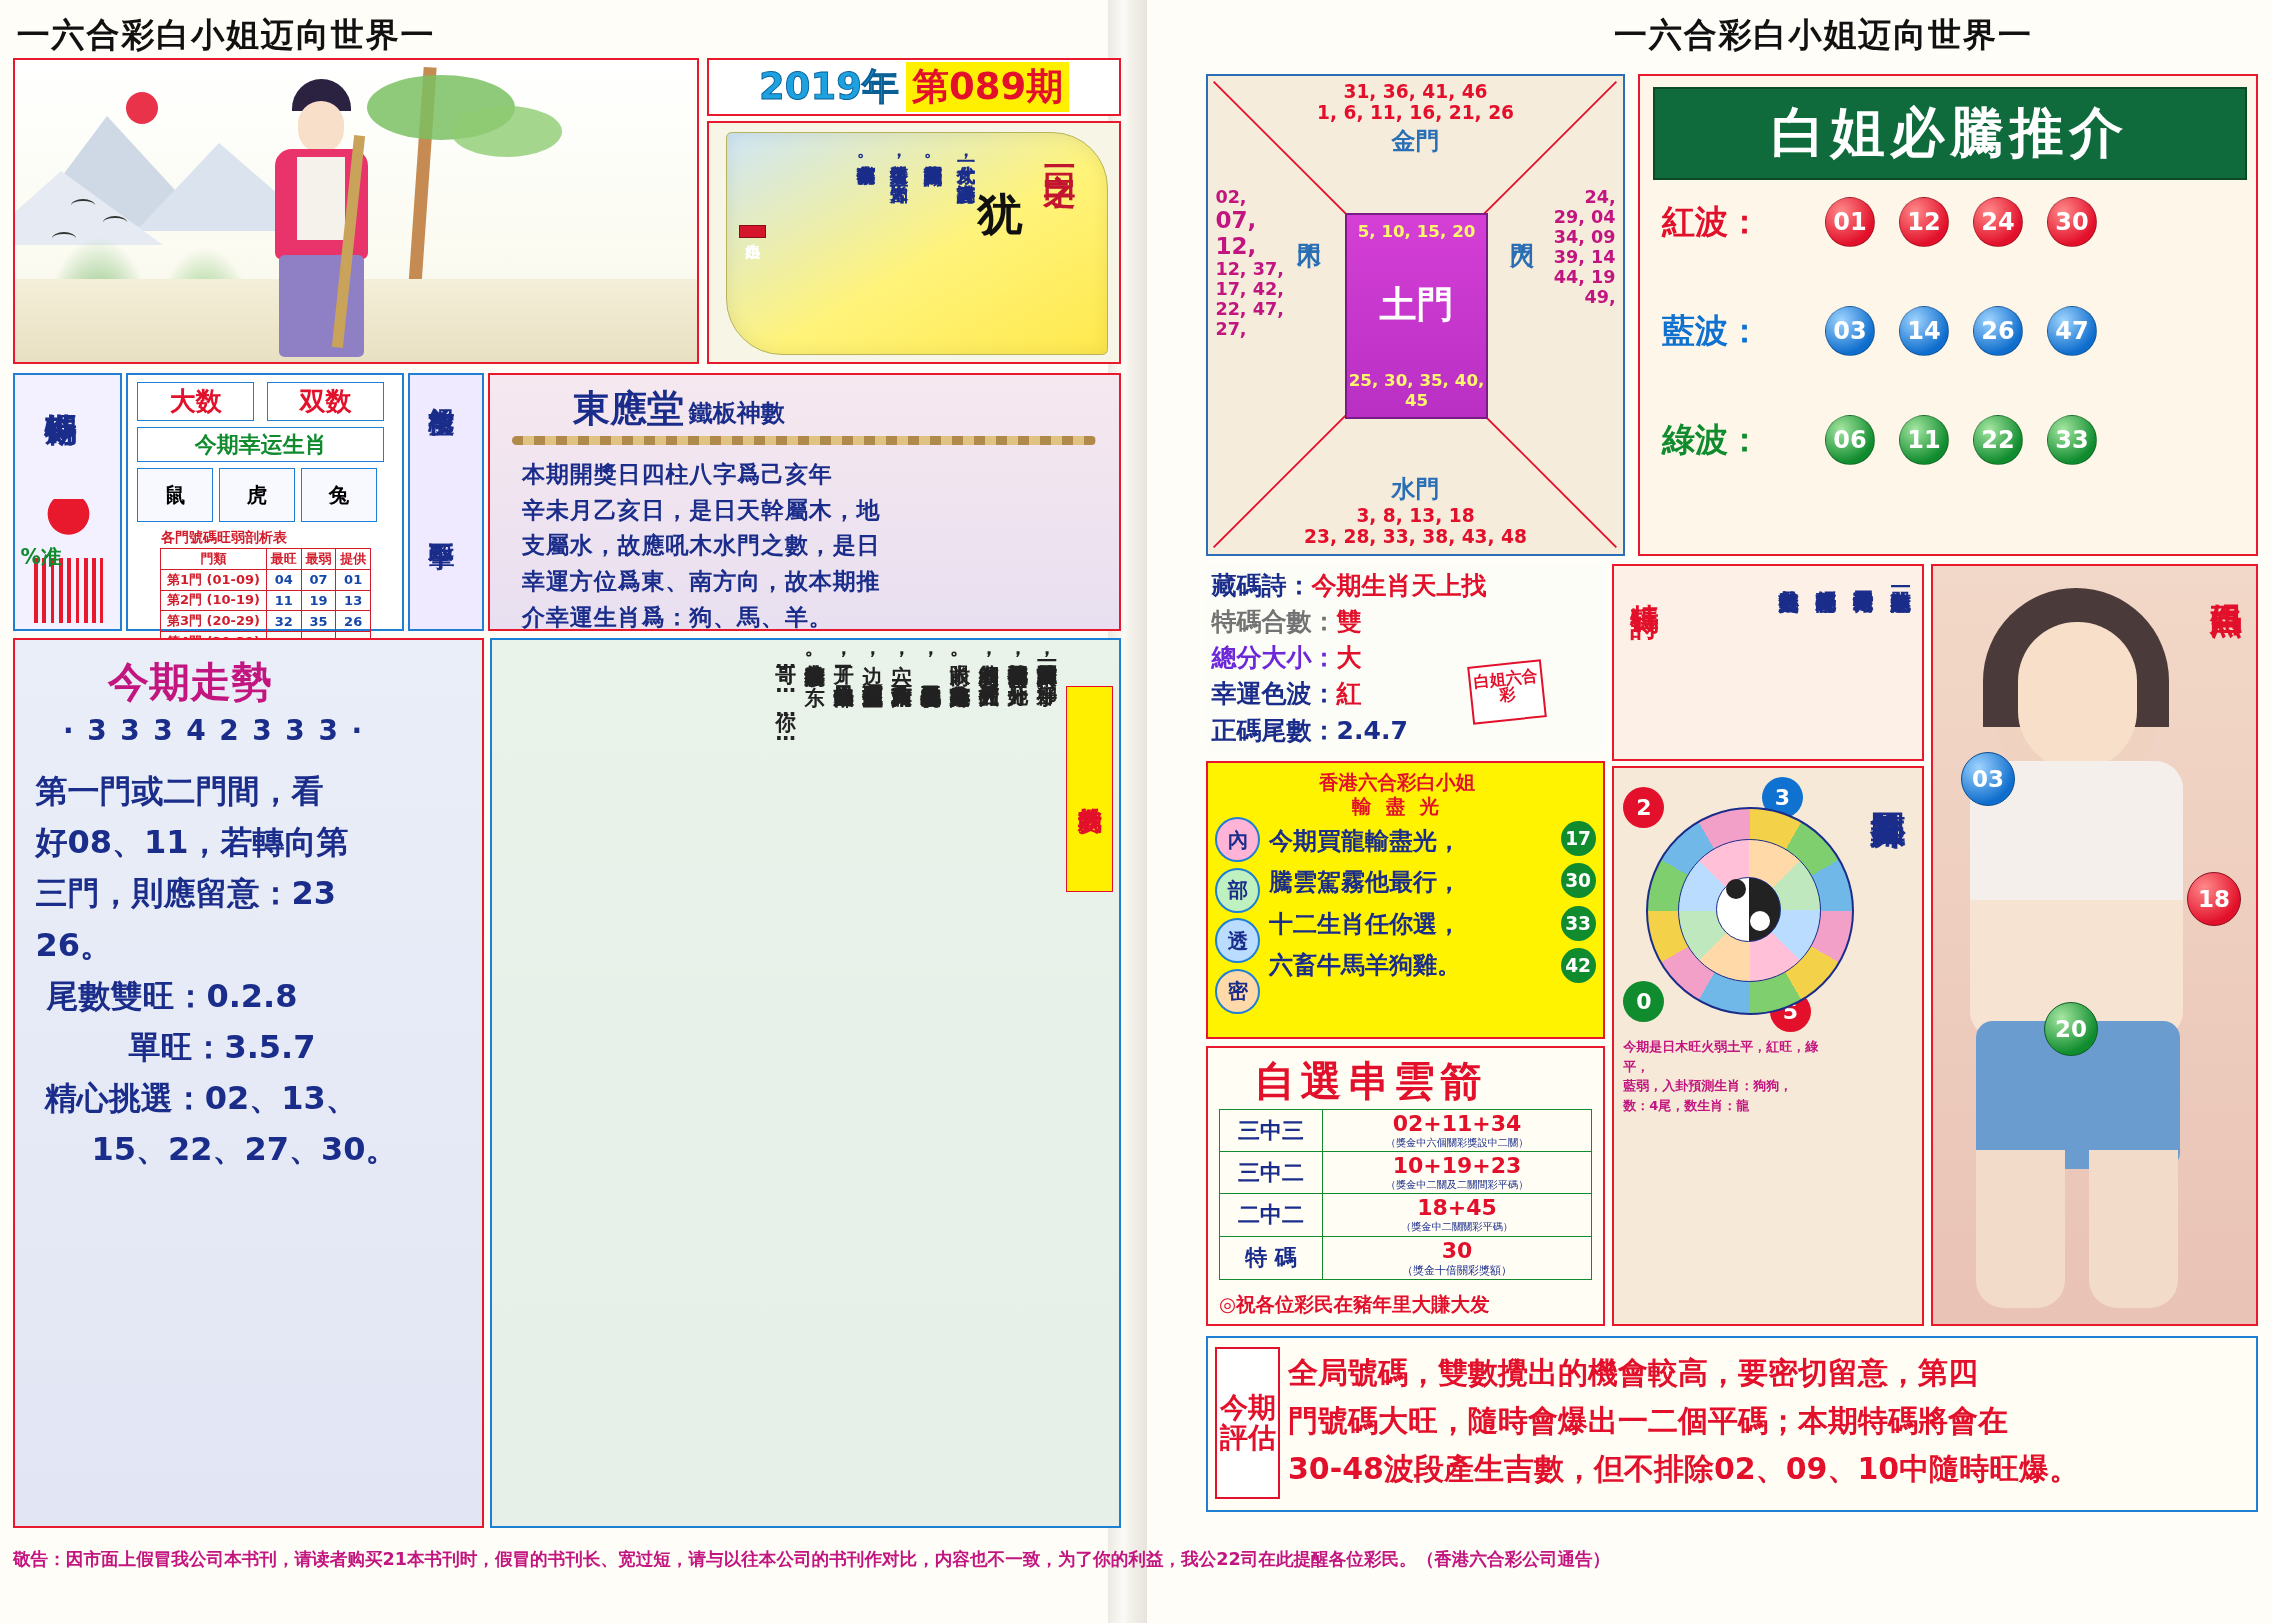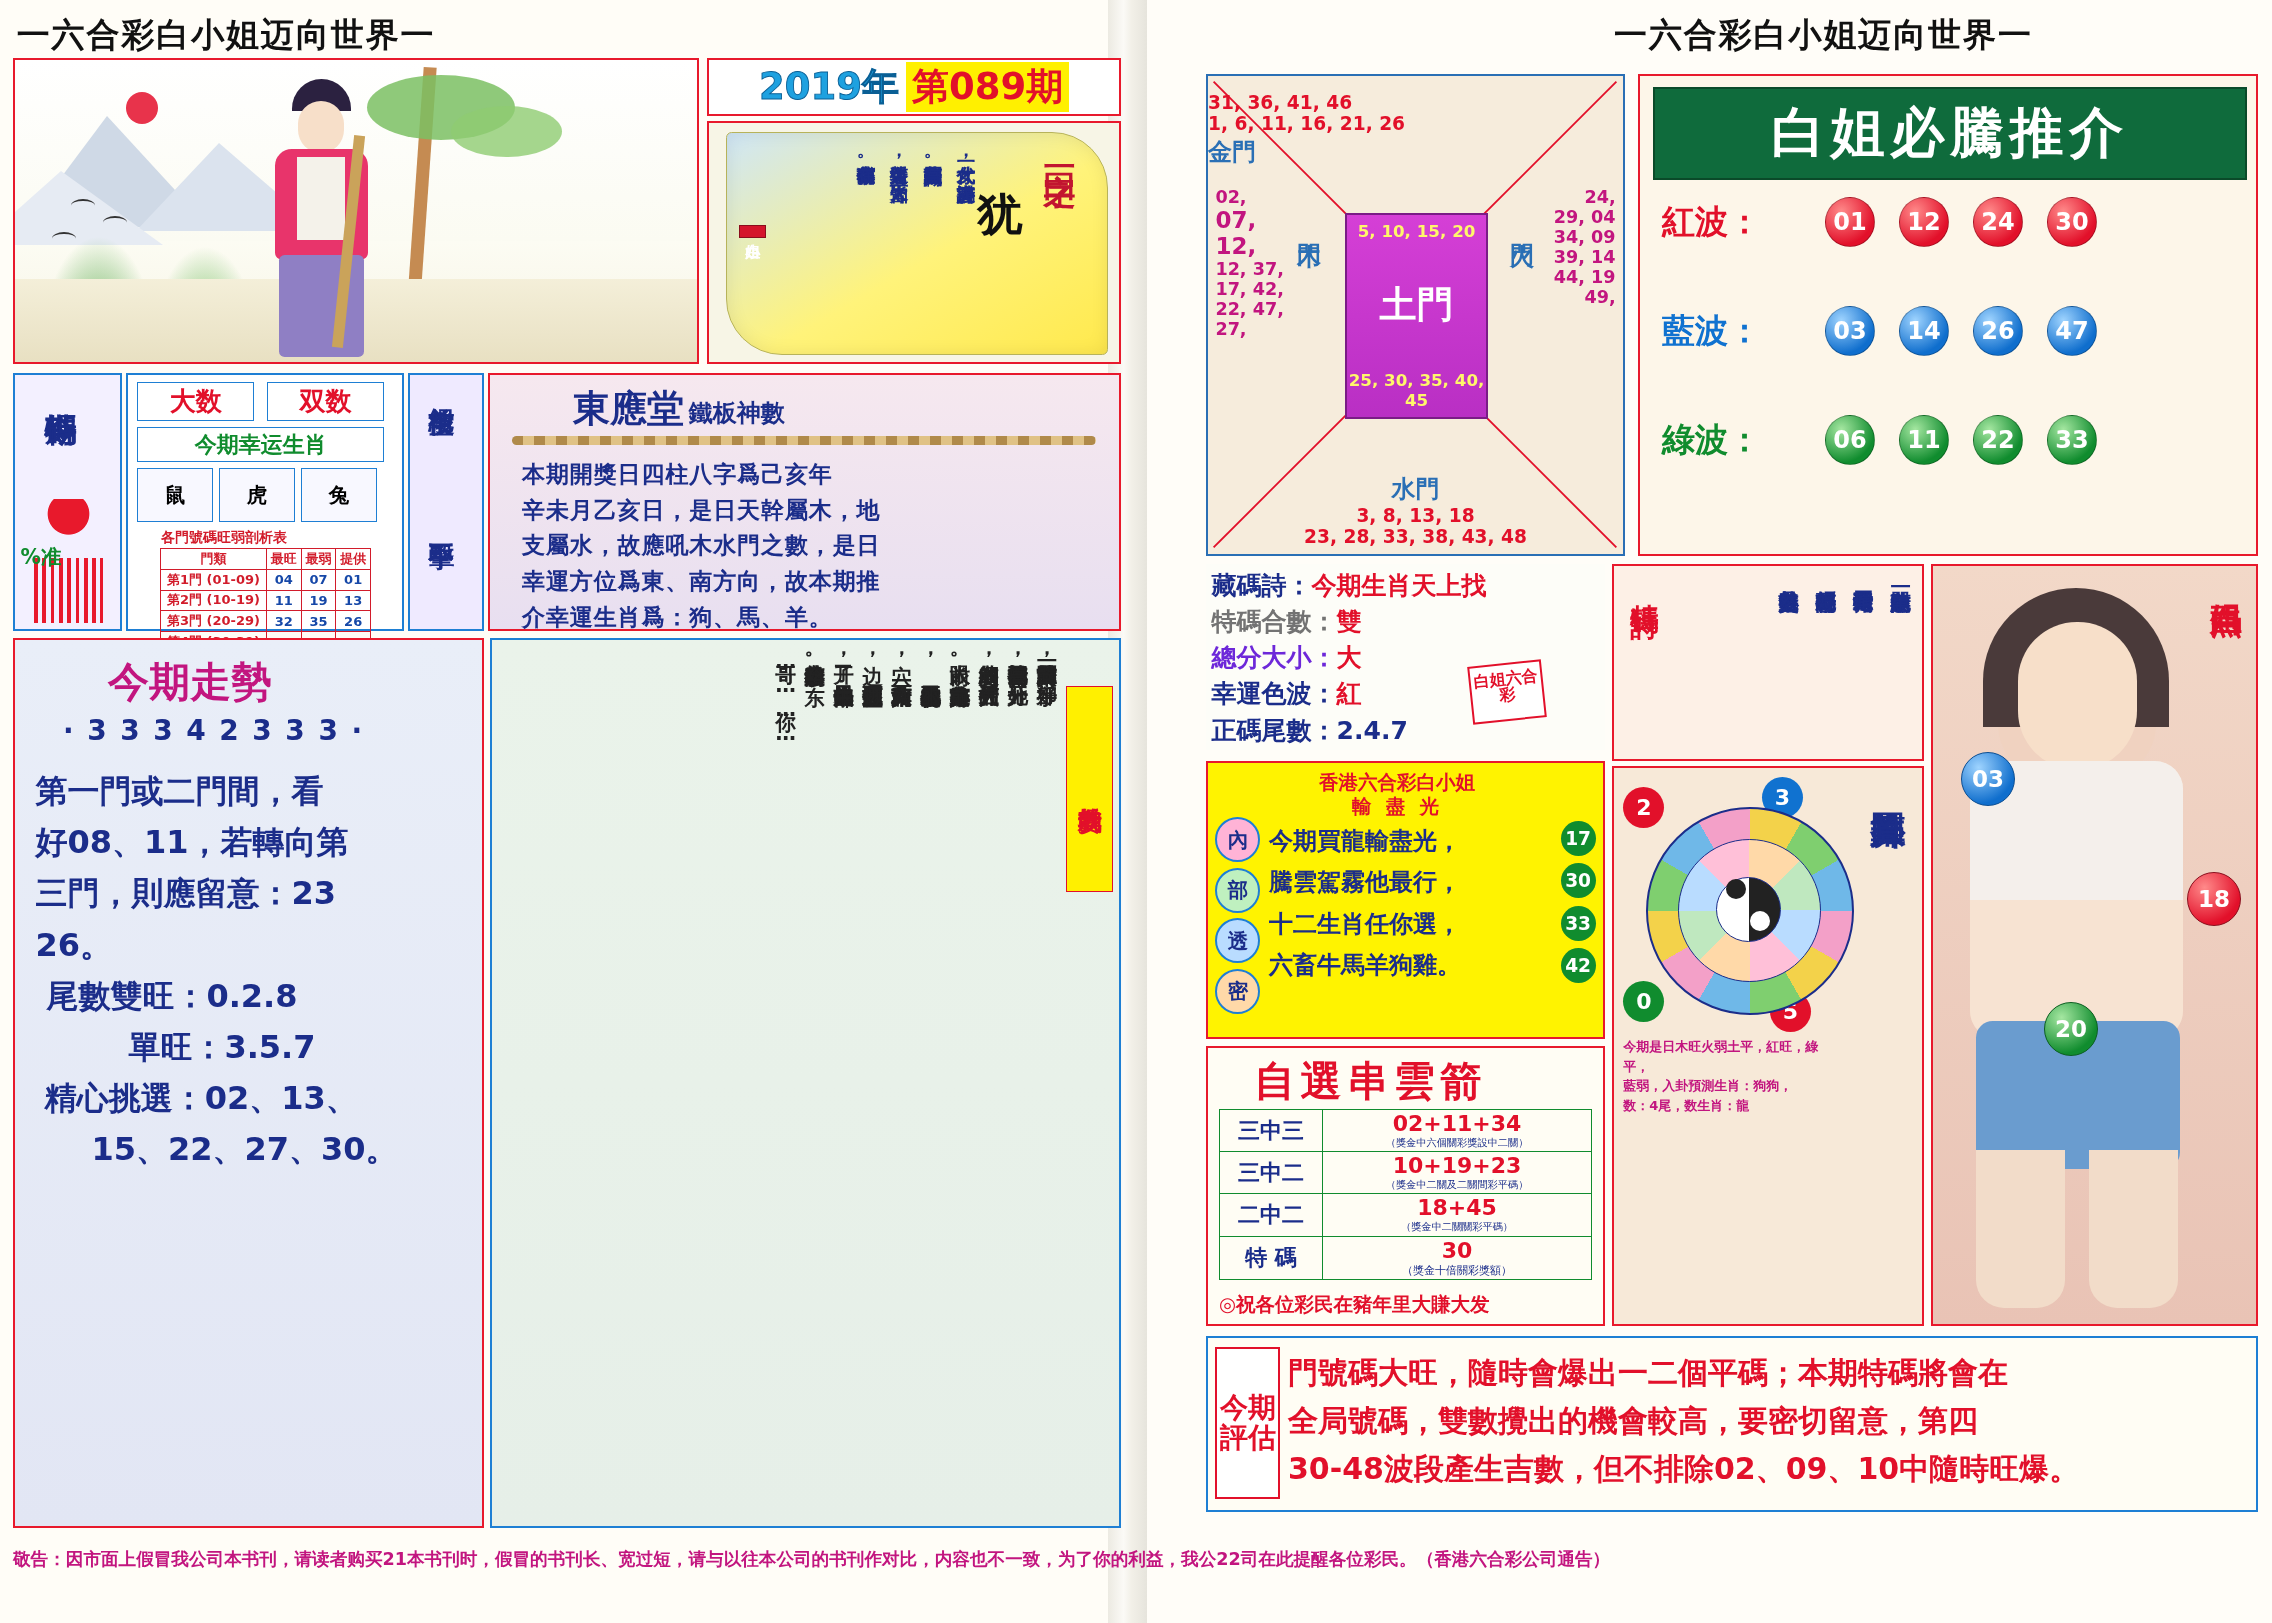--- a/index.html
+++ b/index.html
@@ -237,21 +237,21 @@
   <div class="top-title cn" style="left:1614px;top:13px;">一六合彩白小姐迈向世界一</div>
 
   <div class="box" style="left:1206px;top:74px;width:419px;height:482px;background:#f6ecdc;border:2.8px solid #2a6fb5;">
 
     <svg width="414" height="477" style="position:absolute;left:0;top:0;" viewBox="0 0 446 514">
       <line x1="6" y1="6" x2="150" y2="150" stroke="#e2102a" stroke-width="2"></line>
       <line x1="440" y1="6" x2="296" y2="150" stroke="#e2102a" stroke-width="2"></line>
       <line x1="6" y1="508" x2="150" y2="364" stroke="#e2102a" stroke-width="2"></line>
       <line x1="440" y1="508" x2="296" y2="364" stroke="#e2102a" stroke-width="2"></line>
     </svg>
-    <div style="position:absolute;left:0;top:0;width:100%;padding-top:16px;">
+    <div style="position:absolute;left:0;top:0;width:100%;text-align:center;padding-top:5px;">
       <div class="cn" style="font-size:18.6px;color:#e2102a;">31, 36, 41, 46</div>
       <div class="cn" style="font-size:18.6px;color:#e2102a;">1, 6, 11, 16, 21, 26</div>
       <div class="cn" style="font-size:24px;color:#2a6fb5;margin-top:1.9px;">金門</div>
     </div>
 
     <div style="position:absolute;left:7.4px;top:111px;width:83px;text-align:left;">
       <div class="cn" style="font-size:17.6px;color:#c2157f;">02,</div>
       <div class="cn" style="font-size:23px;color:#c2157f;">07, 12,</div>
       <div class="cn" style="font-size:17.6px;color:#c2157f;">12, 37,</div>
       <div class="cn" style="font-size:17.6px;color:#c2157f;">17, 42,</div>
@@ -459,22 +459,22 @@
     <div style="position:absolute;left:28px;top:186px;width:52px;height:52px;border-radius:50%;background:radial-gradient(circle at 32% 28%,#9fd4ff,#0f6ecd 70%);color:#fff;font-weight:bold;font-size:23px;display:flex;align-items:center;justify-content:center;border:1.9px solid #0a4d92;">03</div>
     <div style="position:absolute;right:15px;top:306px;width:52px;height:52px;border-radius:50%;background:radial-gradient(circle at 32% 28%,#ff8a8a,#e2102a 70%);color:#fff;font-weight:bold;font-size:23px;display:flex;align-items:center;justify-content:center;border:1.9px solid #8a0d1c;">18</div>
     <div style="position:absolute;left:111px;top:436px;width:52px;height:52px;border-radius:50%;background:radial-gradient(circle at 32% 28%,#a5e7a1,#108c2e 70%);color:#fff;font-weight:bold;font-size:23px;display:flex;align-items:center;justify-content:center;border:1.9px solid #0a5e20;">20</div>
   </div>
 
   <div class="box" style="left:1206px;top:1336px;width:1052px;height:176px;background:#fffdf4;border:2.8px solid #1e7fd4;">
     <div style="position:absolute;left:7.4px;top:9.3px;width:61px;height:148px;background:#fff;border:2.8px solid #e2102a;display:flex;align-items:center;justify-content:center;">
       <span class="cn" style="font-size:28px;color:#e2102a;line-height:1.1;text-align:center;">今期評估</span>
     </div>
     <div class="cn" style="position:absolute;left:80px;top:11px;font-size:30px;color:#e2102a;line-height:1.6;">
+      <div>全局號碼，雙數攪出的機會較高，要密切留意，第四</div>
       <div>門號碼大旺，隨時會爆出一二個平碼；本期特碼將會在</div>
-      <div>全局號碼，雙數攪出的機會較高，要密切留意，第四</div>
       <div>30-48波段產生吉數，但不排除02、09、10中隨時旺爆。</div>
     </div>
   </div>
 
   <div style="position:absolute;left:13px;top:1547px;width:2245px;font-size:17.6px;color:#c2157f;font-weight:bold;">敬告：因市面上假冒我公司本书刊，请读者购买21本书刊时，假冒的书刊长、宽过短，请与以往本公司的书刊作对比，内容也不一致，为了你的利益，我公22司在此提醒各位彩民。（香港六合彩公司通告）</div>
 
 </div>
 
 
 </body></html>

